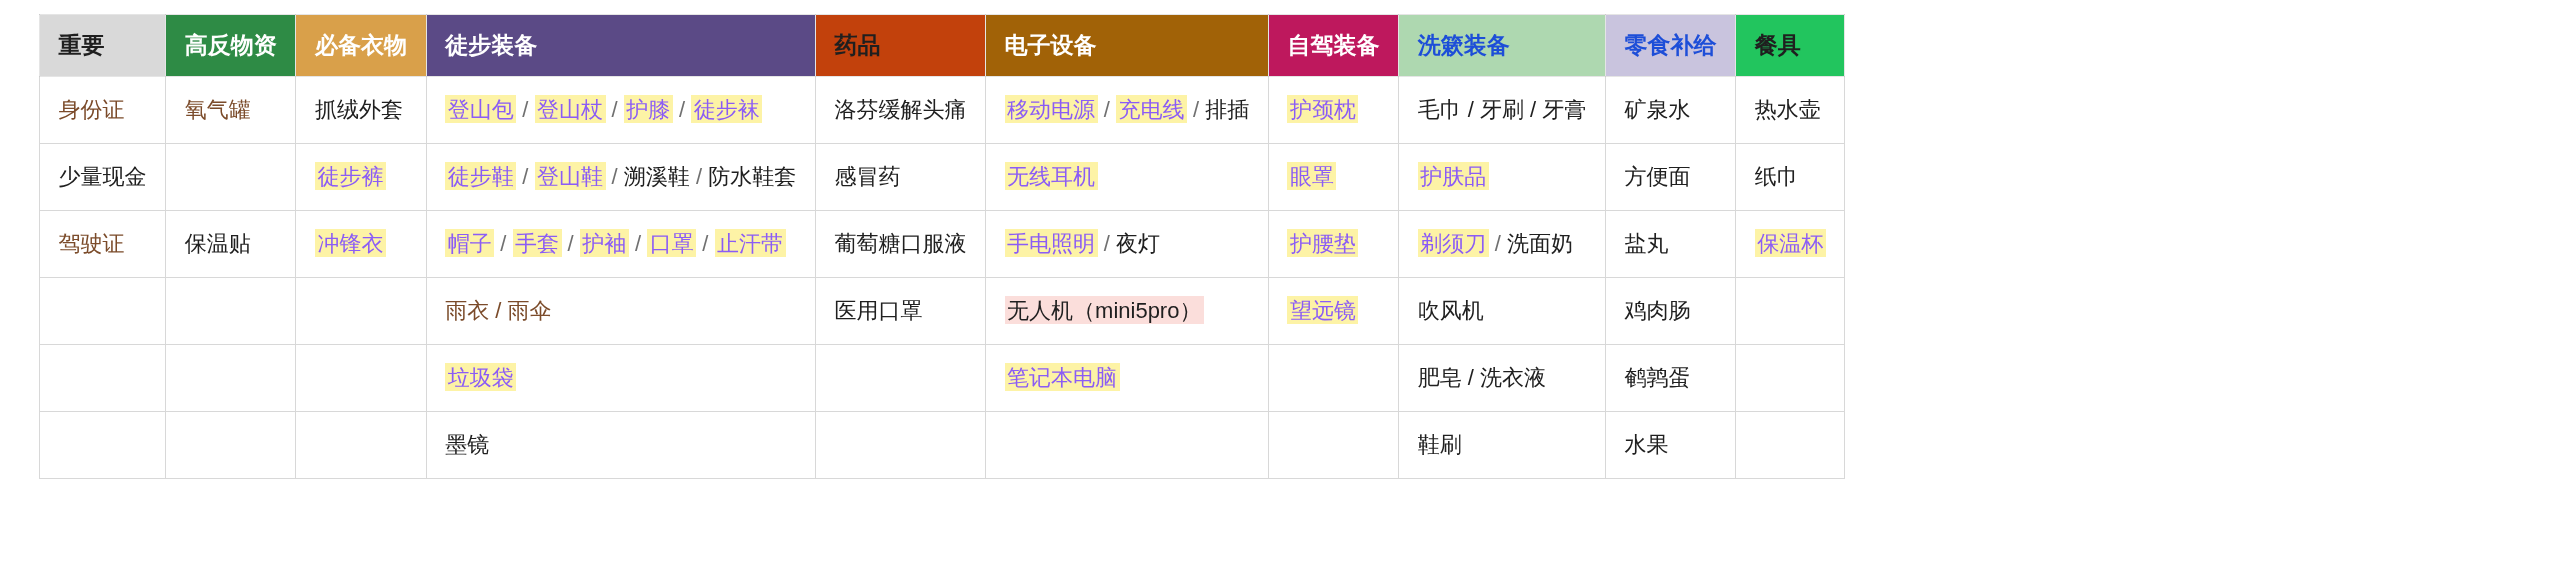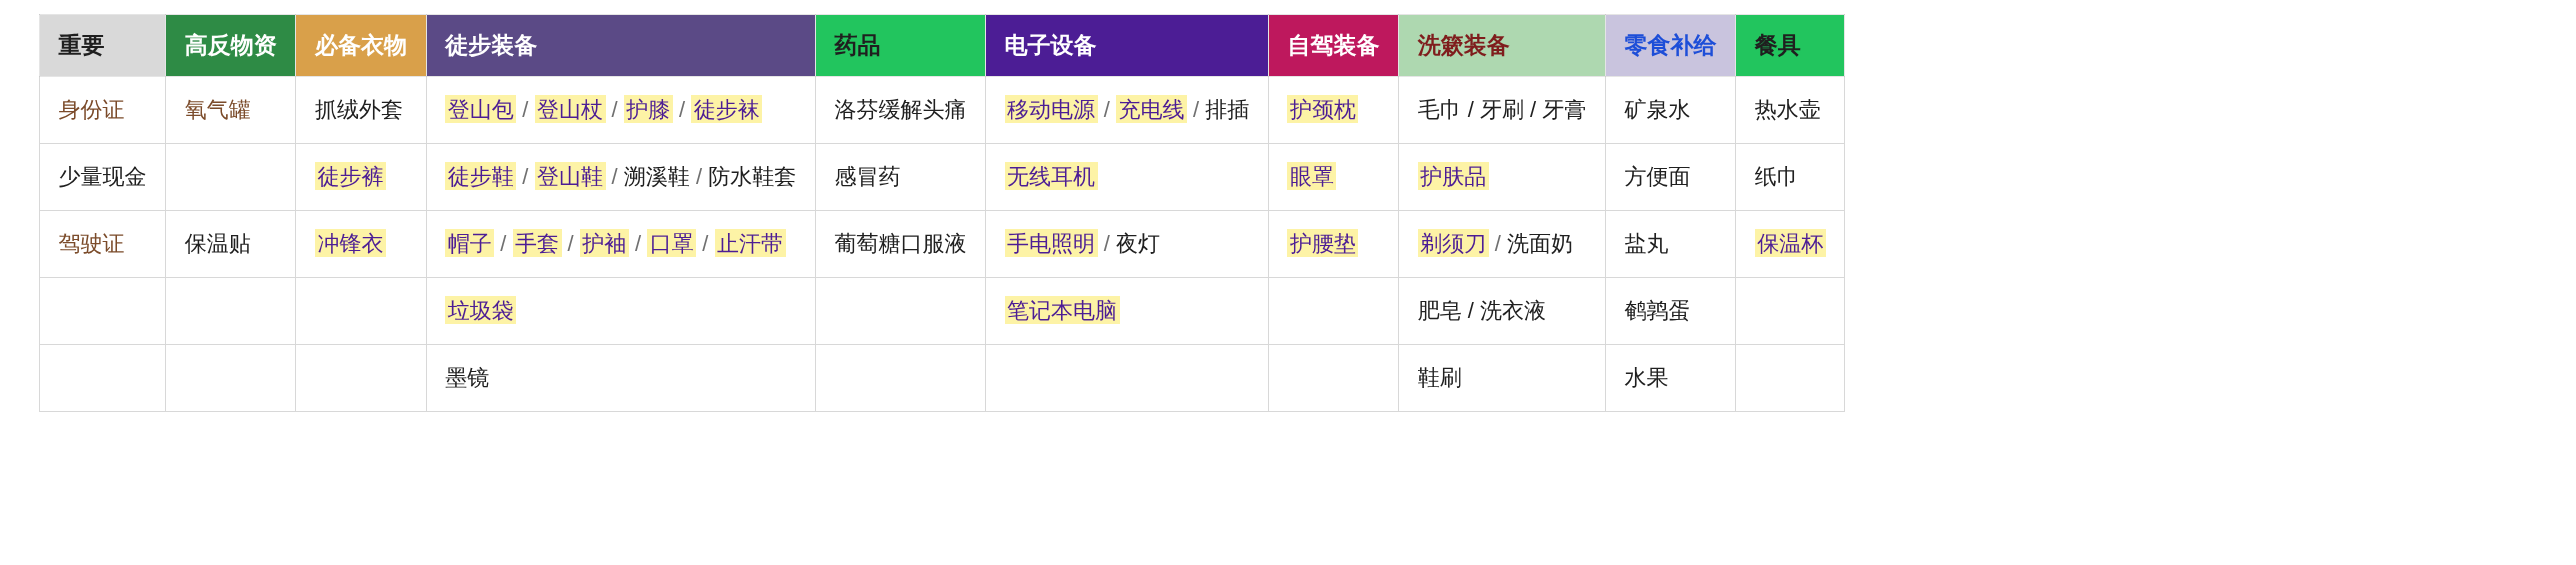--- a/index.html
+++ b/index.html
@@ -37,31 +37,31 @@
     height: 61px;
     font-weight: bold;
     font-size: 23px;
     border-color: rgba(0,0,0,0.10);
   }
   
   .h-grey   { background: #d9d9d9; color: #1f1f1f; }
   .h-green  { background: #2e8b45; color: #ffffff; }
   .h-orange { background: #d9a04a; color: #ffffff; }
   .h-purple { background: #5b4a86; color: #ffffff; }
-  .h-beige  { background: #22c55e; color: #1f1f1f; }
-  .h-blue   { background: #4c1d95; color: #ffffff; }
+  .h-beige  { background: #c2410c; color: #1f1f1f; }
+  .h-blue   { background: #a16207; color: #ffffff; }
   .h-slate  { background: #be185d; color: #ffffff; }
-  .h-mint   { background: #aed8b0; color: #7f1d1d; }
+  .h-mint   { background: #aed8b0; color: #1d4ed8; }
   .h-lav    { background: #c9c4de; color: #1d4ed8; }
   .h-yellow { background: #22c55e; color: #1f1f1f; }
 
   
   .hl-yellow {
     background: #fdf3a6;
-    color: #4c1d95;
+    color: #8b5cf6;
     padding: 1.7px 2.5px;
   }
   .hl-pink {
     background: #fbdedb;
     color: #1f1f1f;
     padding: 1.7px 2.5px;
   }
   .tx-brown { color: #7b4b2a; }
   .tx-plain { color: #202020; }
   .sep { color: #707070; }
@@ -143,20 +143,32 @@
           <td><span class="hl-yellow">手电照明</span><span class="sep"> / </span><span class="tx-plain">夜灯</span></td>
           <td><span class="hl-yellow">护腰垫</span></td>
           <td><span class="hl-yellow">剃须刀</span><span class="sep"> / </span><span class="tx-plain">洗面奶</span></td>
           <td><span class="tx-plain">盐丸</span></td>
           <td><span class="hl-yellow">保温杯</span></td>
         </tr>
         <tr>
           <td></td>
           <td></td>
           <td></td>
+          <td><span class="tx-brown">雨衣 / 雨伞</span></td>
+          <td><span class="tx-plain">医用口罩</span></td>
+          <td><span class="hl-pink">无人机（mini5pro）</span></td>
+          <td><span class="hl-yellow">望远镜</span></td>
+          <td><span class="tx-plain">吹风机</span></td>
+          <td><span class="tx-plain">鸡肉肠</span></td>
+          <td></td>
+        </tr>
+        <tr>
+          <td></td>
+          <td></td>
+          <td></td>
           <td><span class="hl-yellow">垃圾袋</span></td>
           <td></td>
           <td><span class="hl-yellow">笔记本电脑</span></td>
           <td></td>
           <td><span class="tx-plain">肥皂 / 洗衣液</span></td>
           <td><span class="tx-plain">鹌鹑蛋</span></td>
           <td></td>
         </tr>
         <tr>
           <td></td>

